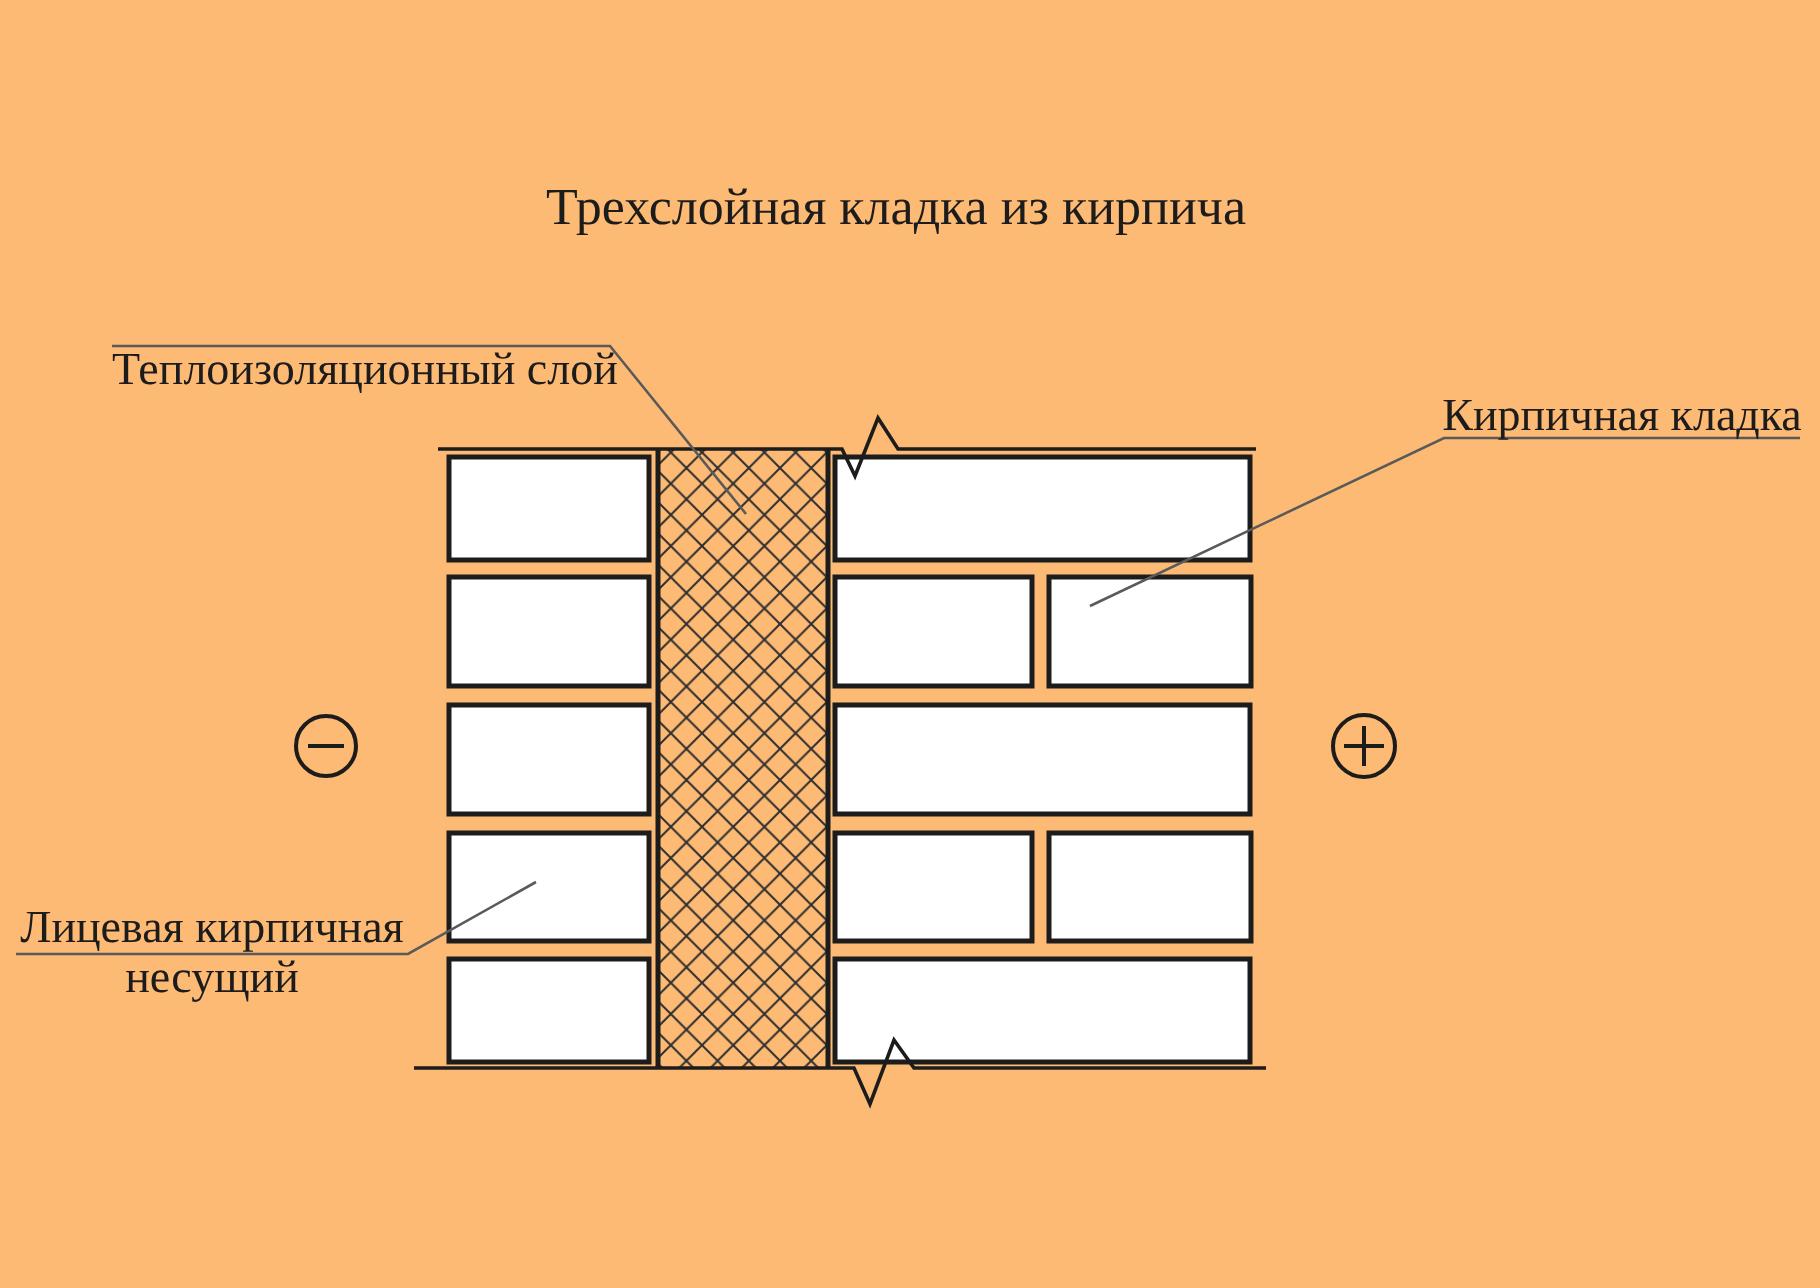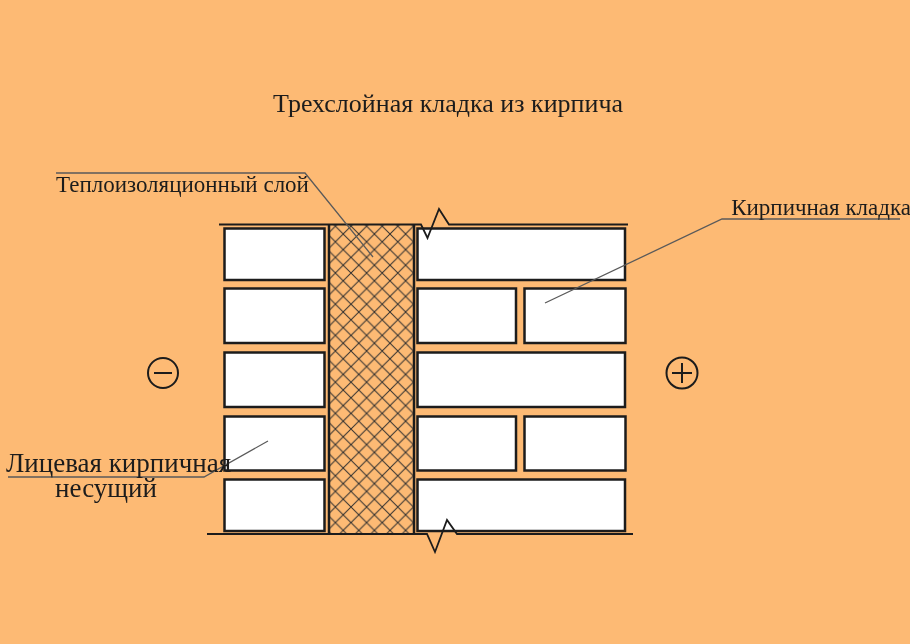--- a/index.html
+++ b/index.html
@@ -14,25 +14,25 @@
   #linework{position:absolute;left:0;top:0;}
   .lbl{position:absolute;white-space:nowrap;}
   .title{
     left:0;top:89px;width:896px;
     text-align:center;
     font-size:26px;line-height:30px;
   }
   .lbl-insulation{left:56px;top:148px;font-size:23px;line-height:25px;margin-top:24px;}
   .lbl-bearing{
     left:711px;top:195px;width:200px;
-    text-align:right;font-size:23px;line-height:25px;
+    text-align:center;font-size:23px;line-height:25px;
   }
   .lbl-facing{
     left:6px;top:451px;width:200px;
-    text-align:center;font-size:27px;line-height:25px;
+    text-align:center;font-size:23px;line-height:25px;
   }
   .lbl div{white-space:nowrap;}
 </style>
 </head>
 <body>
 
 <div id="canvas">
 
   <svg id="linework" width="910" height="644" viewBox="0 0 910 644">
     <defs>

